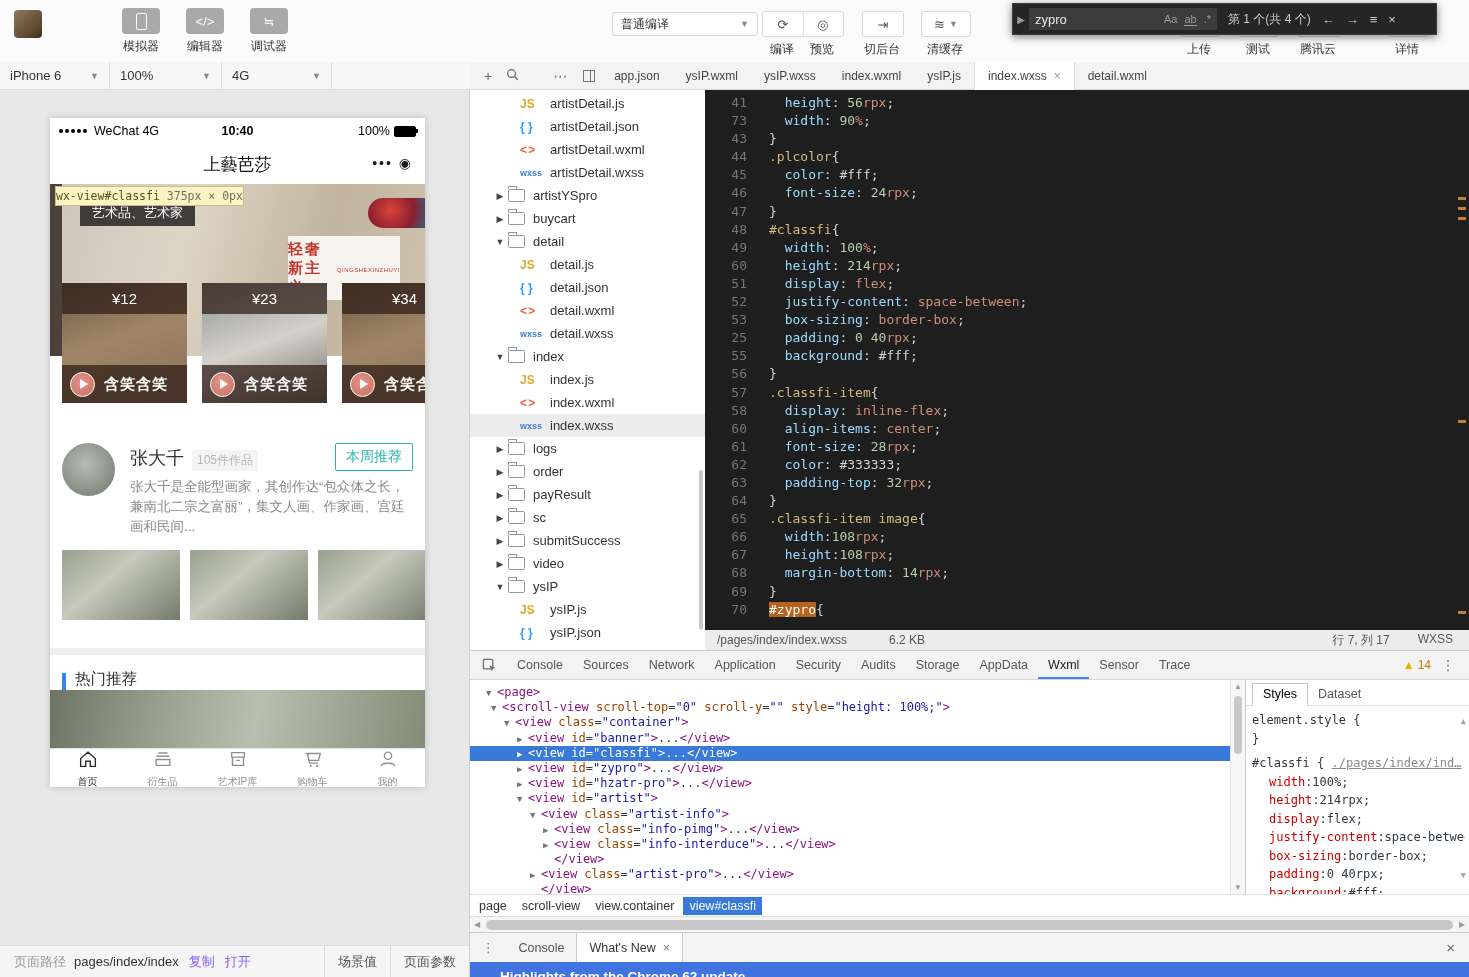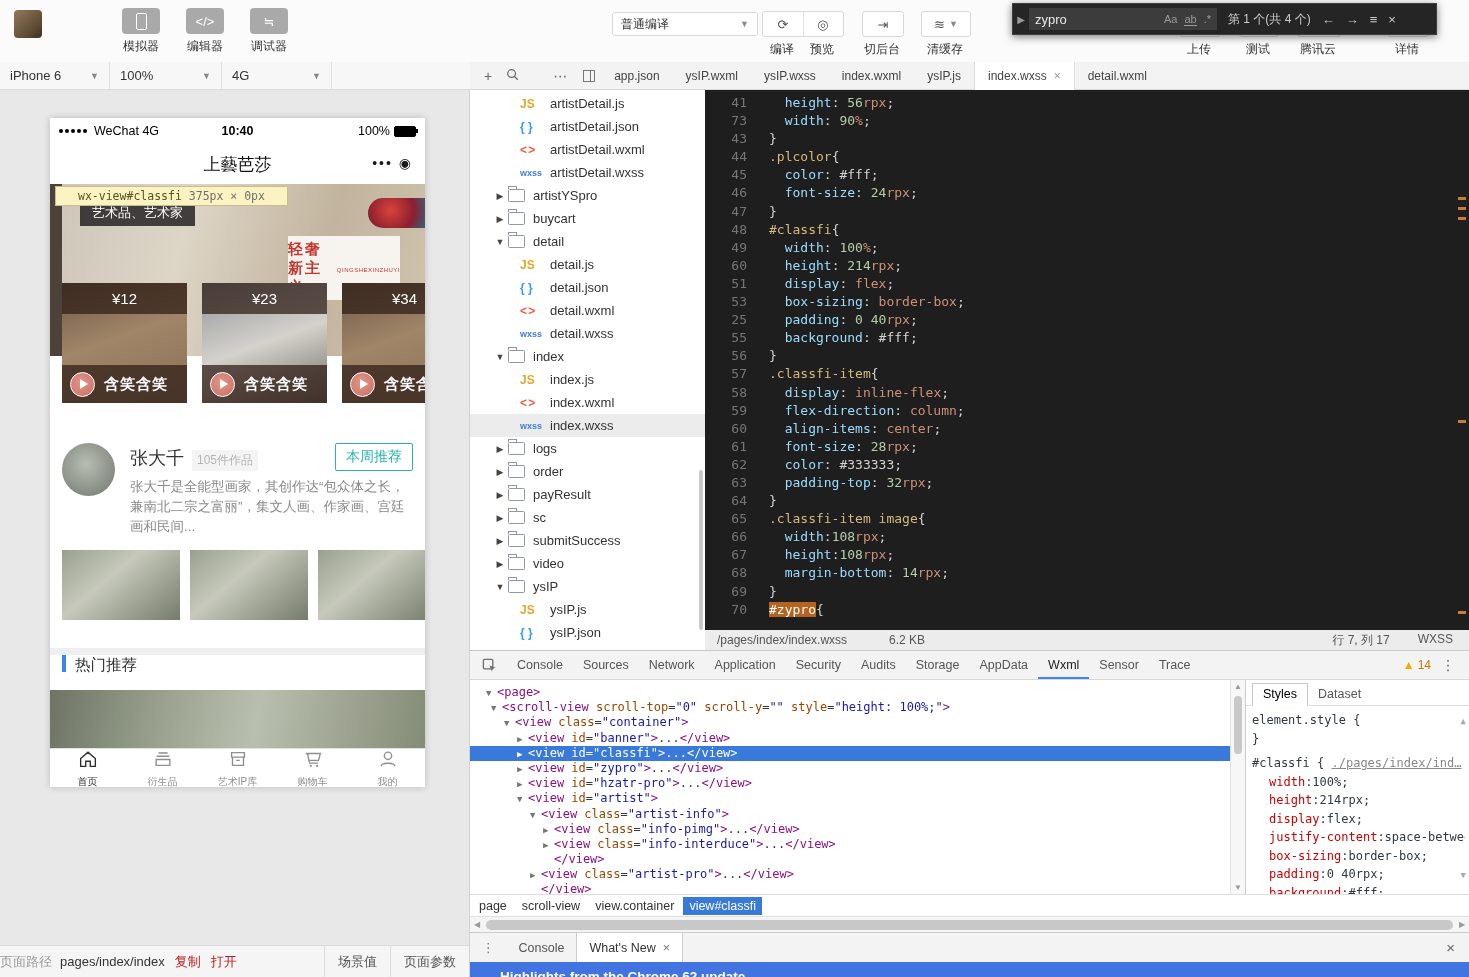--- a/index.html
+++ b/index.html
@@ -57,21 +57,21 @@
   .p-banner:before{content:'';position:absolute;left:0;top:0;width:12px;height:100%;background:#4c423a;}
   .p-ad{position:absolute;left:30px;top:82px;height:26px;background:rgba(30,28,30,.82);color:#fff;
     font-size:13px;display:flex;align-items:center;padding:0 12px;z-index:2;}
   .p-ad-img{position:absolute;right:0;top:80px;width:57px;height:30px;border-radius:15px 0 0 15px;
     background:radial-gradient(circle at 40% 40%,#d8433a,#8c1f2f 60%,#35607a);z-index:2;}
   .p-sign{position:absolute;right:25px;top:118px;width:112px;height:64px;background:#f7f4ef;
     display:flex;flex-direction:row;align-items:center;justify-content:center;z-index:1;}
   .p-sign-t{color:#c4372e;font-size:15px;font-weight:bold;letter-spacing:2px;}
   .p-sign-s{color:#c4372e;font-size:6px;margin-top:3px;letter-spacing:.5px;}
   .p-tooltip{position:absolute;left:5px;top:68px;background:#fbf3c2;border:1px solid #c9bd8d;
-    padding:2px 22px;font:11.5px "DejaVu Sans Mono",monospace;color:#55531f;z-index:6;white-space:nowrap;}
+    padding:2px 0;font:11.5px "DejaVu Sans Mono",monospace;color:#55531f;z-index:6;white-space:nowrap;}
   .p-tooltip .dim{color:#6f6f6f;}
   .p-card{position:absolute;top:165px;width:125px;height:120px;overflow:hidden;z-index:3;}
   .p-card .price{height:31px;background:rgba(48,31,23,.74);color:#fff;font-size:15px;
     display:flex;align-items:center;justify-content:center;}
   .p-card .mid{height:51px;}
   .p-card .cap{height:38px;background:rgba(48,31,23,.74);display:flex;align-items:center;padding:0 8px;gap:9px;box-sizing:border-box;}
   .play{width:25px;height:25px;border-radius:50%;flex:none;
     background:radial-gradient(circle at 45% 40%,#e2958a,#c96f63);border:1.5px solid #fff;
     display:flex;align-items:center;justify-content:center;box-sizing:border-box;}
   .play:before{content:'';border-left:8px solid #fff;border-top:5px solid transparent;border-bottom:5px solid transparent;margin-left:2px;}
@@ -82,37 +82,37 @@
   .a-avatar{position:absolute;left:12px;top:13px;width:53px;height:53px;border-radius:50%;
     background:radial-gradient(circle at 45% 40%,#b8bdb4,#8e9389 60%,#6f7568);}
   .a-name{position:absolute;left:80px;top:16px;font-size:18px;color:#333;}
   .a-works{position:absolute;left:142px;top:20px;font-size:12px;color:#b5b5b5;background:#f4f4f4;padding:2px 5px;}
   .a-btn{position:absolute;right:12px;top:13px;border:1px solid #2cb3a7;color:#2cb3a7;
     font-size:14px;padding:4px 10px;border-radius:2px;background:#fff;}
   .a-desc{position:absolute;left:80px;top:47px;width:287px;font-size:13.5px;color:#8a8a8a;line-height:20px;height:62px;overflow:hidden;}
   .a-thumb{position:absolute;top:120px;width:118px;height:70px;
     background:linear-gradient(140deg,#9aa08f,#c6c9bb 40%,#757b6b);}
   .p-gap{position:absolute;left:0;top:530px;width:375px;height:7px;background:#efefef;}
-  .p-hot{position:absolute;left:0;top:537px;width:375px;height:35px;background:#fff;display:flex;align-items:flex-start;}
+  .p-hot{position:absolute;left:0;top:537px;width:375px;height:35px;background:#fff;display:flex;align-items:flex-end;}
   .hot-bar{width:4px;height:17px;background:#3688e8;margin-left:12px;}
   .hot-text{margin-left:9px;font-size:15.5px;color:#333;}
   .p-strip{position:absolute;left:0;top:572px;width:375px;height:58px;
     background:linear-gradient(100deg,#6d7464,#9aa28f 30%,#b9bfae 55%,#848b76);}
   .p-tabbar{position:absolute;left:0;top:630px;width:375px;height:39px;background:#fff;
     border-top:1px solid #e2e2e2;display:flex;box-sizing:border-box;}
   .p-tab{flex:1;display:flex;flex-direction:column;align-items:center;justify-content:center;color:#8f8f8f;}
   .p-tab.active{color:#2f2f2f;}
   .p-tab svg{width:22px;height:22px;}
   .p-tab .lbl{font-size:10px;margin-top:1px;}
   .sim-footer{position:absolute;left:0;top:945px;width:470px;height:32px;background:#f5f5f5;
     border-top:1px solid #ddd;border-right:1px solid #d2d2d2;display:flex;align-items:stretch;font-size:13px;box-sizing:border-box;}
   .sf-left{display:flex;align-items:center;flex:1;}
-  .sf-label{color:#999;margin-left:0;}
+  .sf-label{color:#999;margin-left:14px;}
   .sf-path{color:#333;margin-left:8px;}
-  .sf-link{color:#b91c1c;margin-left:10px;}
+  .sf-link{color:#8b5cf6;margin-left:10px;}
   .sf-cell{display:flex;align-items:center;padding:0 13px;border-left:1px solid #ddd;color:#555;}
   
   .files{position:absolute;left:470px;top:90px;width:235px;height:560px;background:#fff;overflow:hidden;padding-top:2px;box-sizing:border-box;}
   .f-row{display:flex;align-items:center;height:23px;font-size:13px;color:#333;white-space:nowrap;}
   .f-row.selected{background:#ececec;}
   .f-arrow{width:12px;text-align:center;color:#444;font-size:9px;flex:none;}
   .fold{width:15px;height:11px;border:1px solid #90979e;border-radius:1.5px;margin:0 8px 0 2px;position:relative;background:#fff;flex:none;}
   .fold:before{content:'';position:absolute;left:-1px;top:-4px;width:7px;height:2px;border:1px solid #90979e;border-bottom:none;background:#fff;}
   .fi{width:28px;margin-right:2px;font-weight:bold;flex:none;text-align:left;}
   .fi-js{color:#e0a92e;font-size:12px;}
@@ -557,27 +557,27 @@
     <div class="code-line"><span class="ln">73</span><span class="lc"><span class="tk-pl">  </span><span class="tk-pr">width</span><span class="tk-pl">: </span><span class="tk-nu">90</span><span class="tk-va">%</span><span class="tk-pl">;</span></span></div>
     <div class="code-line"><span class="ln">43</span><span class="lc"><span class="tk-pl">}</span></span></div>
     <div class="code-line"><span class="ln">44</span><span class="lc"><span class="tk-se">.plcolor</span><span class="tk-pl">{</span></span></div>
     <div class="code-line"><span class="ln">45</span><span class="lc"><span class="tk-pl">  </span><span class="tk-pr">color</span><span class="tk-pl">: #fff;</span></span></div>
     <div class="code-line"><span class="ln">46</span><span class="lc"><span class="tk-pl">  </span><span class="tk-pr">font-size</span><span class="tk-pl">: </span><span class="tk-nu">24</span><span class="tk-va">rpx</span><span class="tk-pl">;</span></span></div>
     <div class="code-line"><span class="ln">47</span><span class="lc"><span class="tk-pl">}</span></span></div>
     <div class="code-line"><span class="ln">48</span><span class="lc"><span class="tk-se">#classfi</span><span class="tk-pl">{</span></span></div>
     <div class="code-line"><span class="ln">49</span><span class="lc"><span class="tk-pl">  </span><span class="tk-pr">width</span><span class="tk-pl">: </span><span class="tk-nu">100</span><span class="tk-va">%</span><span class="tk-pl">;</span></span></div>
     <div class="code-line"><span class="ln">60</span><span class="lc"><span class="tk-pl">  </span><span class="tk-pr">height</span><span class="tk-pl">: </span><span class="tk-nu">214</span><span class="tk-va">rpx</span><span class="tk-pl">;</span></span></div>
     <div class="code-line"><span class="ln">51</span><span class="lc"><span class="tk-pl">  </span><span class="tk-pr">display</span><span class="tk-pl">: </span><span class="tk-va">flex</span><span class="tk-pl">;</span></span></div>
+    <div class="code-line"><span class="ln">52</span><span class="lc"><span class="tk-pl">  </span><span class="tk-pr">justify-content</span><span class="tk-pl">: </span><span class="tk-va">space-between</span><span class="tk-pl">;</span></span></div>
     <div class="code-line"><span class="ln">53</span><span class="lc"><span class="tk-pl">  </span><span class="tk-pr">box-sizing</span><span class="tk-pl">: </span><span class="tk-va">border-box</span><span class="tk-pl">;</span></span></div>
     <div class="code-line"><span class="ln">25</span><span class="lc"><span class="tk-pl">  </span><span class="tk-pr">padding</span><span class="tk-pl">: </span><span class="tk-nu">0</span><span class="tk-pl"> </span><span class="tk-nu">40</span><span class="tk-va">rpx</span><span class="tk-pl">;</span></span></div>
     <div class="code-line"><span class="ln">55</span><span class="lc"><span class="tk-pl">  </span><span class="tk-pr">background</span><span class="tk-pl">: #fff;</span></span></div>
     <div class="code-line"><span class="ln">56</span><span class="lc"><span class="tk-pl">}</span></span></div>
     <div class="code-line"><span class="ln">57</span><span class="lc"><span class="tk-se">.classfi-item</span><span class="tk-pl">{</span></span></div>
     <div class="code-line"><span class="ln">58</span><span class="lc"><span class="tk-pl">  </span><span class="tk-pr">display</span><span class="tk-pl">: </span><span class="tk-va">inline-flex</span><span class="tk-pl">;</span></span></div>
-    <div class="code-line"><span class="ln">59</span><span class="lc"><span class="tk-pl">  </span><span class="tk-pr">flex-direction</span><span class="tk-pl">: </span><span class="tk-va">column</span><span class="tk-pl">;</span></span></div>
     <div class="code-line"><span class="ln">60</span><span class="lc"><span class="tk-pl">  </span><span class="tk-pr">align-items</span><span class="tk-pl">: </span><span class="tk-va">center</span><span class="tk-pl">;</span></span></div>
     <div class="code-line"><span class="ln">61</span><span class="lc"><span class="tk-pl">  </span><span class="tk-pr">font-size</span><span class="tk-pl">: </span><span class="tk-nu">28</span><span class="tk-va">rpx</span><span class="tk-pl">;</span></span></div>
     <div class="code-line"><span class="ln">62</span><span class="lc"><span class="tk-pl">  </span><span class="tk-pr">color</span><span class="tk-pl">: #333333;</span></span></div>
     <div class="code-line"><span class="ln">63</span><span class="lc"><span class="tk-pl">  </span><span class="tk-pr">padding-top</span><span class="tk-pl">: </span><span class="tk-nu">32</span><span class="tk-va">rpx</span><span class="tk-pl">;</span></span></div>
     <div class="code-line"><span class="ln">64</span><span class="lc"><span class="tk-pl">}</span></span></div>
     <div class="code-line"><span class="ln">65</span><span class="lc"><span class="tk-se">.classfi-item</span><span class="tk-pl"> </span><span class="tk-se">image</span><span class="tk-pl">{</span></span></div>
     <div class="code-line"><span class="ln">66</span><span class="lc"><span class="tk-pl">  </span><span class="tk-pr">width</span><span class="tk-pl">:</span><span class="tk-nu">108</span><span class="tk-va">rpx</span><span class="tk-pl">;</span></span></div>
     <div class="code-line"><span class="ln">67</span><span class="lc"><span class="tk-pl">  </span><span class="tk-pr">height</span><span class="tk-pl">:</span><span class="tk-nu">108</span><span class="tk-va">rpx</span><span class="tk-pl">;</span></span></div>
     <div class="code-line"><span class="ln">68</span><span class="lc"><span class="tk-pl">  </span><span class="tk-pr">margin-bottom</span><span class="tk-pl">: </span><span class="tk-nu">14</span><span class="tk-va">rpx</span><span class="tk-pl">;</span></span></div>
     <div class="code-line"><span class="ln">69</span><span class="lc"><span class="tk-pl">}</span></span></div>

